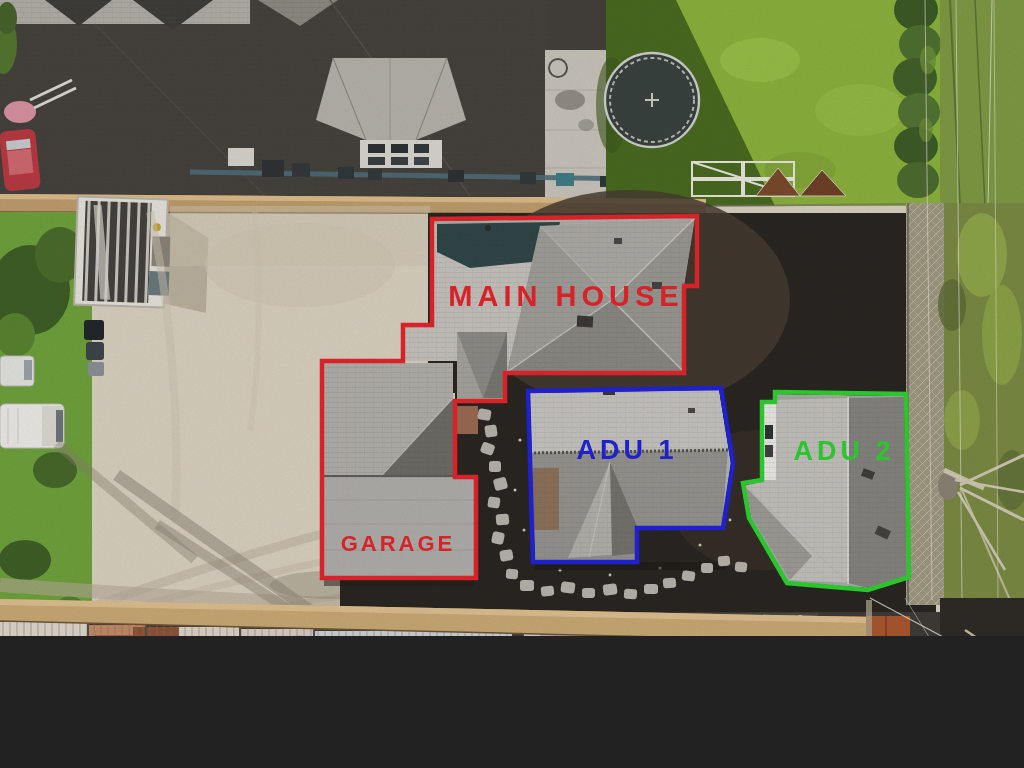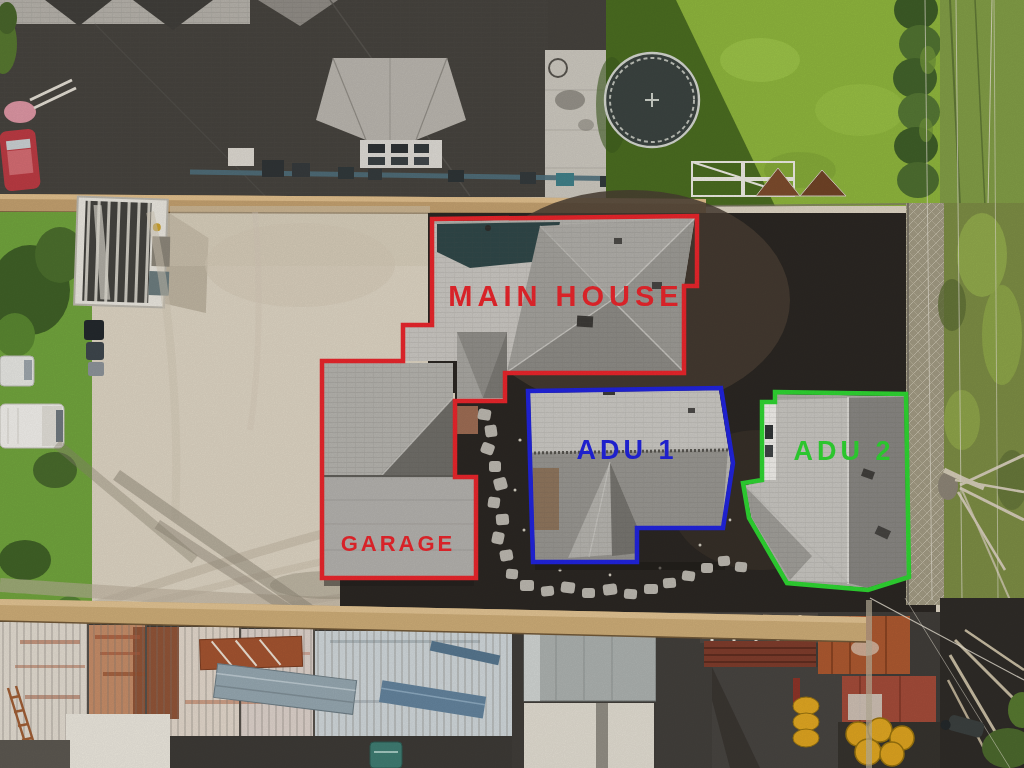--- a/index.html
+++ b/index.html
@@ -1,16 +1,16 @@
 <!DOCTYPE html>
 <html><head>
 <meta charset="utf-8">
 <style>
   html,body{margin:0;padding:0;background:#222;}
-  #stage{width:1024px;height:768px;position:relative;overflow:hidden;background:#fde047;}
+  #stage{width:1024px;height:636px;position:relative;overflow:hidden;background:#fde047;}
   svg{display:block;}
   .ann-label{font-family:"Liberation Sans",sans-serif;font-weight:bold;}
 </style>
 </head>
 <body>
 
 <div id="stage">
 <svg viewBox="0 0 1024 768" width="1024" height="768">
 <defs>
   <pattern id="corr" width="7" height="10" patternUnits="userSpaceOnUse">

